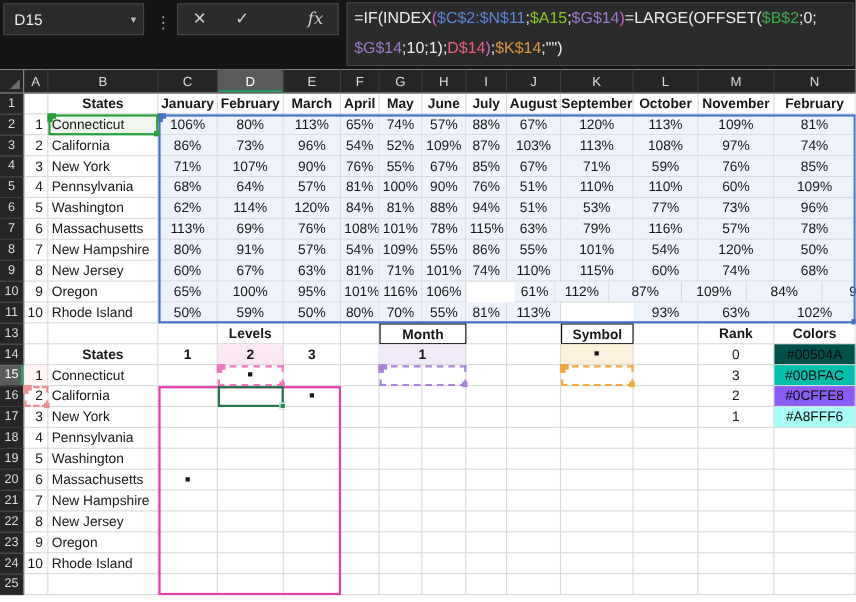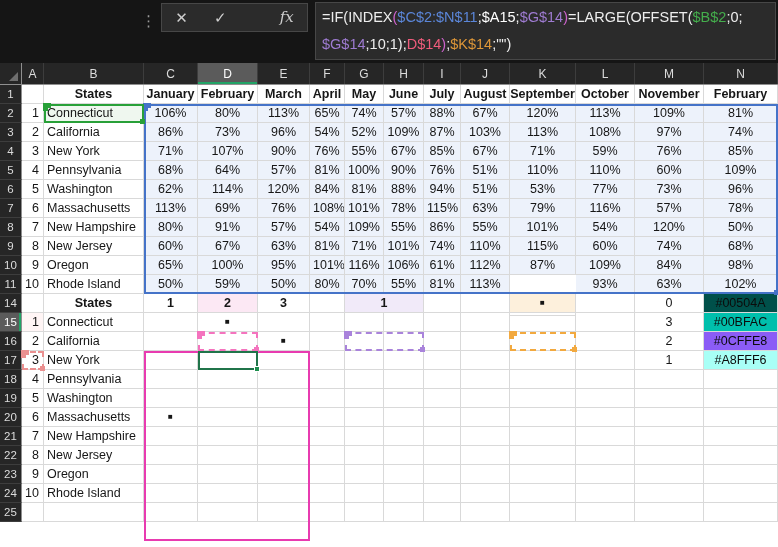--- a/index.html
+++ b/index.html
@@ -18,21 +18,21 @@
   .fxgroup { position:absolute; left:161px; top:3px; width:147px; height:29px;
     background:#2B2B2B; border:1px solid #474747; display:flex; align-items:center;
     justify-content:space-around; }
   .fxbtn { background:none; border:none; color:#CFCFCF; font-size:15px; cursor:default;
     font-family:"Liberation Sans", sans-serif; line-height:27px; }
   .fxbtn.fx { font-family:"DejaVu Serif", serif; font-style:italic; font-size:15px;margin-left:27px; }
   .formulabar { position:absolute; left:315px; top:2px; width:461px; height:58px;
     background:#2B2B2B; border:1px solid #474747; padding:1px 6px;
     font-size:14.5px; color:#EDEDED; }
   .fline { line-height:27px; white-space:nowrap; }
-  .seg-plain{color:#EDEDED} .seg-blue{color:#5B86D8} .seg-red{color:#ffffff}
+  .seg-plain{color:#EDEDED} .seg-blue{color:#5B86D8} .seg-red{color:#84cc16}
   .seg-purple{color:#9E7BD1} .seg-green{color:#44AD4C} .seg-magenta{color:#CC63CC}
   .seg-pinkred{color:#F05C7C} .seg-orange{color:#DD9638}
 
   
   .sheet { position:relative; width:778px; height:484px; background:#fff; overflow:hidden; }
   .colhdr-row { display:flex; height:22px; background:#262626; border-bottom:1px solid #8F8F8F; }
   .corner { flex:0 0 22px; position:relative; border-right:1px solid #8F8F8F; }
   .corner .tri { position:absolute; right:3px; bottom:3px; width:0; height:0;
     border-left:9px solid transparent; border-bottom:9px solid #6E6E6E; }
   .colhdr { display:flex; align-items:center; justify-content:center; color:#DCDCDC;
@@ -73,20 +73,24 @@
   #ov-k14  { left:510px; top:269px; width:66px;  height:19px; border:2px dashed #F2A93F; }
   #ov-d15  { left:198px; top:288px; width:60px;  height:19px; border:2px solid #20744A; }
   .hdl { position:absolute; width:5px; height:5px; }
   .fillhdl { position:absolute; right:-4px; bottom:-4px; width:6px; height:6px;
     background:#1E8F4E; border:1px solid #fff; }
 </style>
 </head>
 <body>
 
 <div class="topbar">
+  <div class="namebox">
+    <span class="nbval">D15</span>
+    <span class="caret">▾</span>
+  </div>
   <div class="dots">⋮</div>
   <div class="fxgroup">
     <button class="fxbtn">✕</button>
     <button class="fxbtn">✓</button>
     <button class="fxbtn fx">fx</button>
   </div>
   <div class="formulabar">
     <div class="fline" id="fline1"><span class="seg-plain">=IF(INDEX</span><span class="seg-magenta">(</span><span class="seg-blue">$C$2:$N$11</span><span class="seg-plain">;</span><span class="seg-red">$A15</span><span class="seg-plain">;</span><span class="seg-purple">$G$14</span><span class="seg-magenta">)</span><span class="seg-plain">=LARGE(OFFSET(</span><span class="seg-green">$B$2</span><span class="seg-plain">;0;</span></div>
     <div class="fline" id="fline2"><span class="seg-purple">$G$14</span><span class="seg-plain">;10;1)</span><span class="seg-plain">;</span><span class="seg-pinkred">D$14</span><span class="seg-magenta">)</span><span class="seg-plain">;</span><span class="seg-orange">$K$14</span><span class="seg-plain">;"")</span></div>
   </div>
@@ -269,21 +273,21 @@
       <div class="row">
         <div class="rowhdr">10</div>
         <div class="cell rgt" style="flex: 0 0 22px;">9</div>
         <div class="cell" style="flex: 0 0 100px;">Oregon</div>
         <div class="cell ctr bluefill" style="flex: 0 0 54px;">65%</div>
         <div class="cell ctr bluefill" style="flex: 0 0 60px;">100%</div>
         <div class="cell ctr bluefill" style="flex: 0 0 52px;">95%</div>
         <div class="cell ctr bluefill" style="flex: 0 0 35px;">101%</div>
         <div class="cell ctr bluefill" style="flex: 0 0 39px;">116%</div>
         <div class="cell ctr bluefill" style="flex: 0 0 40px;">106%</div>
-        <div class="cell ctr bluefill" style="flex: 0 0 37px;">61%</div>
+        <div class="cell ctr bluefill" style="flex: 0 0 37px; margin-left: 44px;">61%</div>
         <div class="cell ctr bluefill" style="flex: 0 0 49px;">112%</div>
         <div class="cell ctr bluefill" style="flex: 0 0 66px;">87%</div>
         <div class="cell ctr bluefill" style="flex: 0 0 59px;">109%</div>
         <div class="cell ctr bluefill" style="flex: 0 0 69px;">84%</div>
         <div class="cell ctr bluefill" style="flex: 0 0 74px;">98%</div>
       </div>
       <div class="row">
         <div class="rowhdr">11</div>
         <div class="cell rgt" style="flex: 0 0 22px;">10</div>
         <div class="cell" style="flex: 0 0 100px;">Rhode Island</div>
@@ -294,20 +298,36 @@
         <div class="cell ctr bluefill" style="flex: 0 0 39px;">70%</div>
         <div class="cell ctr bluefill" style="flex: 0 0 40px;">55%</div>
         <div class="cell ctr bluefill" style="flex: 0 0 37px;">81%</div>
         <div class="cell ctr bluefill" style="flex: 0 0 49px;">113%</div>
         <div class="cell ctr bluefill" style="flex: 0 0 66px; margin-top: 40px;">83%</div>
         <div class="cell ctr bluefill" style="flex: 0 0 59px;">93%</div>
         <div class="cell ctr bluefill" style="flex: 0 0 69px;">63%</div>
         <div class="cell ctr bluefill" style="flex: 0 0 74px;">102%</div>
       </div>
       <div class="row">
+        <div class="rowhdr">13</div>
+        <div class="cell" style="flex: 0 0 22px;"></div>
+        <div class="cell" style="flex: 0 0 100px;"></div>
+        <div class="cell" style="flex: 0 0 54px;"></div>
+        <div class="cell bold ctr ovf" style="flex: 0 0 60px;">Levels</div>
+        <div class="cell" style="flex: 0 0 52px;"></div>
+        <div class="cell" style="flex: 0 0 35px;"></div>
+        <div class="cell bold ctr blackbox" style="flex: 0 0 79px;">Month</div>
+        <div class="cell" style="flex: 0 0 37px;"></div>
+        <div class="cell" style="flex: 0 0 49px;"></div>
+        <div class="cell bold ctr blackbox" style="flex: 0 0 66px;">Symbol</div>
+        <div class="cell" style="flex: 0 0 59px;"></div>
+        <div class="cell bold ctr" style="flex: 0 0 69px;">Rank</div>
+        <div class="cell bold ctr" style="flex: 0 0 74px;">Colors</div>
+      </div>
+      <div class="row">
         <div class="rowhdr">14</div>
         <div class="cell" style="flex: 0 0 22px;"></div>
         <div class="cell bold ctr" style="flex: 0 0 100px;">States</div>
         <div class="cell bold ctr" style="flex: 0 0 54px;">1</div>
         <div class="cell bold ctr pinkfill" style="flex: 0 0 60px;">2</div>
         <div class="cell bold ctr" style="flex: 0 0 52px;">3</div>
         <div class="cell" style="flex: 0 0 35px;"></div>
         <div class="cell bold ctr purplefill" style="flex: 0 0 79px;">1</div>
         <div class="cell" style="flex: 0 0 37px;"></div>
         <div class="cell" style="flex: 0 0 49px;"></div>

